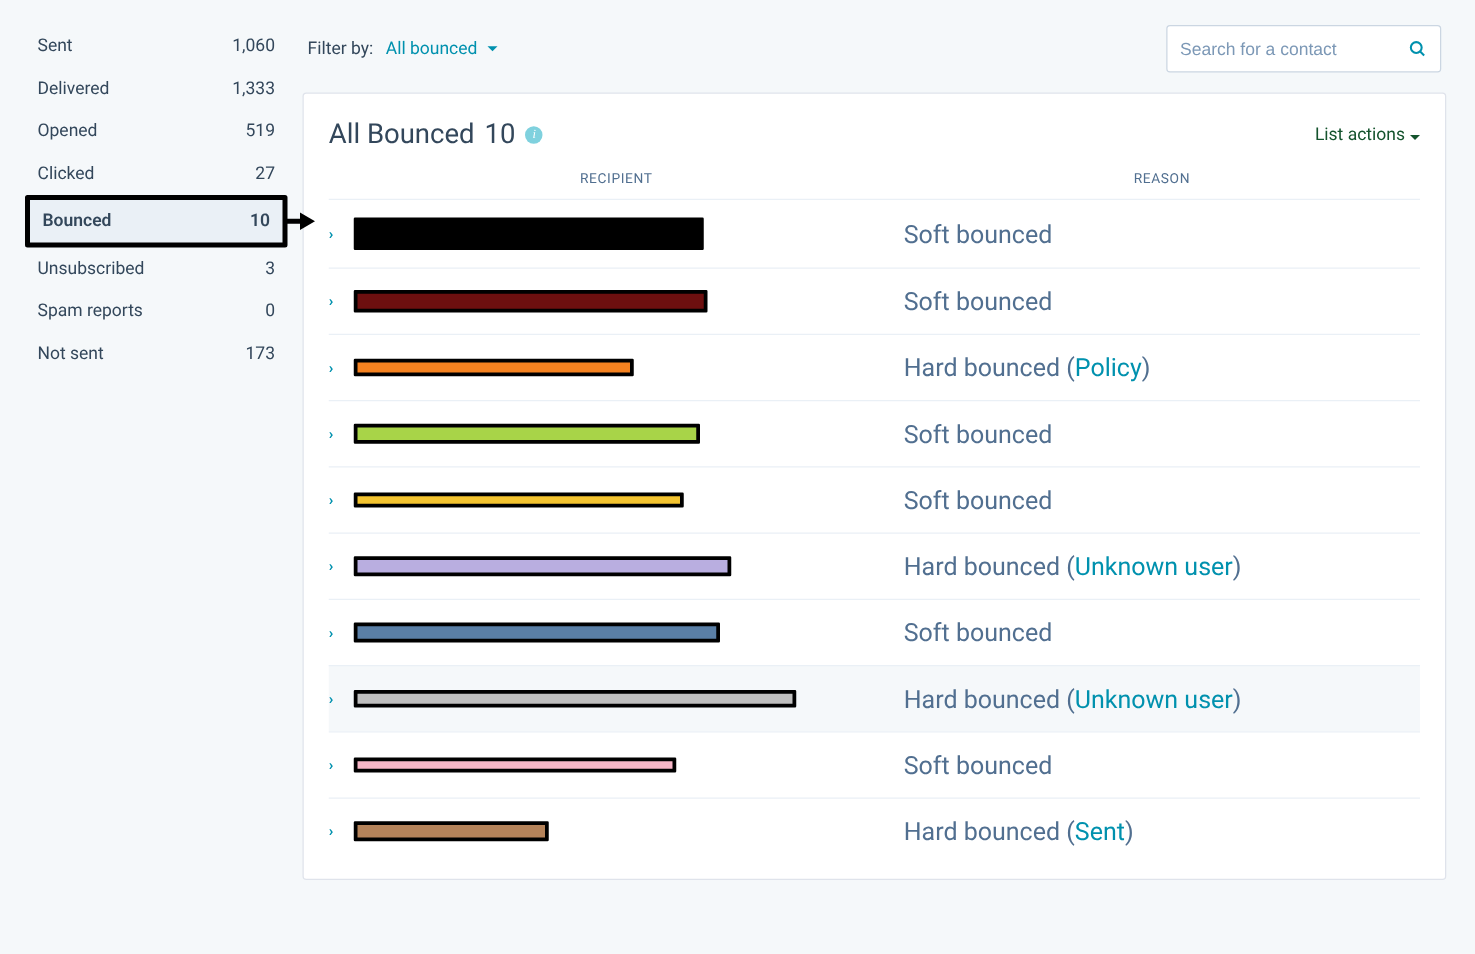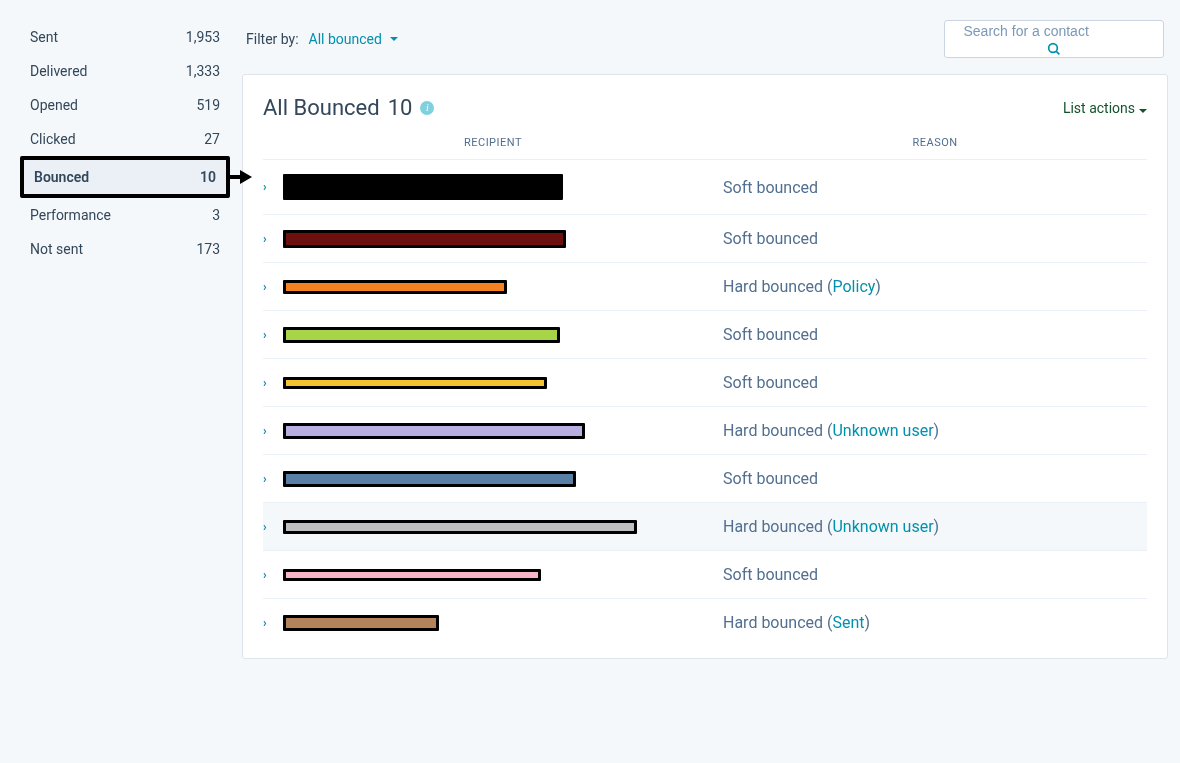--- a/index.html
+++ b/index.html
@@ -83,21 +83,21 @@
     width: 12px;
     height: 4px;
     background: #000;
   }
   .side-label { }
   .side-count { }
 
   
   .main {
     flex: 1;
-    padding-right: 12px;
+    padding-right: 23px;
   }
   .filter-row {
     display: flex;
     justify-content: space-between;
     align-items: center;
     margin-bottom: 16px;
     padding: 0 4px;
   }
   .filter-left { display: flex; align-items: center; gap: 10px; }
   .filter-label { color: #33475b; font-size: 14px; }
@@ -118,21 +118,20 @@
   }
   .search-wrap {
     display: flex;
     align-items: center;
     border: 1px solid #cbd6e2;
     border-radius: 3px;
     background: #fff;
     padding: 0 10px;
     height: 38px;
     width: 220px;
-    flex-direction: column;
   }
   .search-wrap input {
     border: none;
     outline: none;
     flex: 1;
     font-size: 14px;
     color: #33475b;
     background: transparent;
   }
   .search-wrap input::placeholder { color: #7c98b6; }
@@ -209,54 +208,58 @@
     border: 3px solid #000;
     border-radius: 1px;
   }
   .row-recipient {
     width: 440px;
     display: flex;
     align-items: center;
   }
   .row-reason {
     color: #516f90;
-    font-size: 16px;
+    font-size: 20px;
   }
   .row-reason .link { color: #0091ae; cursor: pointer; }
 </style>
 </head>
 <body>
 
 <div class="app">
 
   <div class="content">
     <div class="sidebar" id="sidebar">
         <div class="side-item">
           <span class="side-label">Sent</span>
-          <span class="side-count">1,953</span>
+          <span class="side-count">1,060</span>
         </div>
         <div class="side-item">
           <span class="side-label">Delivered</span>
           <span class="side-count">1,333</span>
         </div>
         <div class="side-item">
           <span class="side-label">Opened</span>
           <span class="side-count">519</span>
         </div>
         <div class="side-item">
           <span class="side-label">Clicked</span>
           <span class="side-count">27</span>
         </div>
         <div class="side-item selected">
           <span class="side-label">Bounced</span>
           <span class="side-count">10</span>
         </div>
         <div class="side-item">
-          <span class="side-label">Performance</span>
+          <span class="side-label">Unsubscribed</span>
           <span class="side-count">3</span>
+        </div>
+        <div class="side-item">
+          <span class="side-label">Spam reports</span>
+          <span class="side-count">0</span>
         </div>
         <div class="side-item">
           <span class="side-label">Not sent</span>
           <span class="side-count">173</span>
         </div>
       </div>
 
     <div class="main">
       <div class="filter-row">
         <div class="filter-left">

